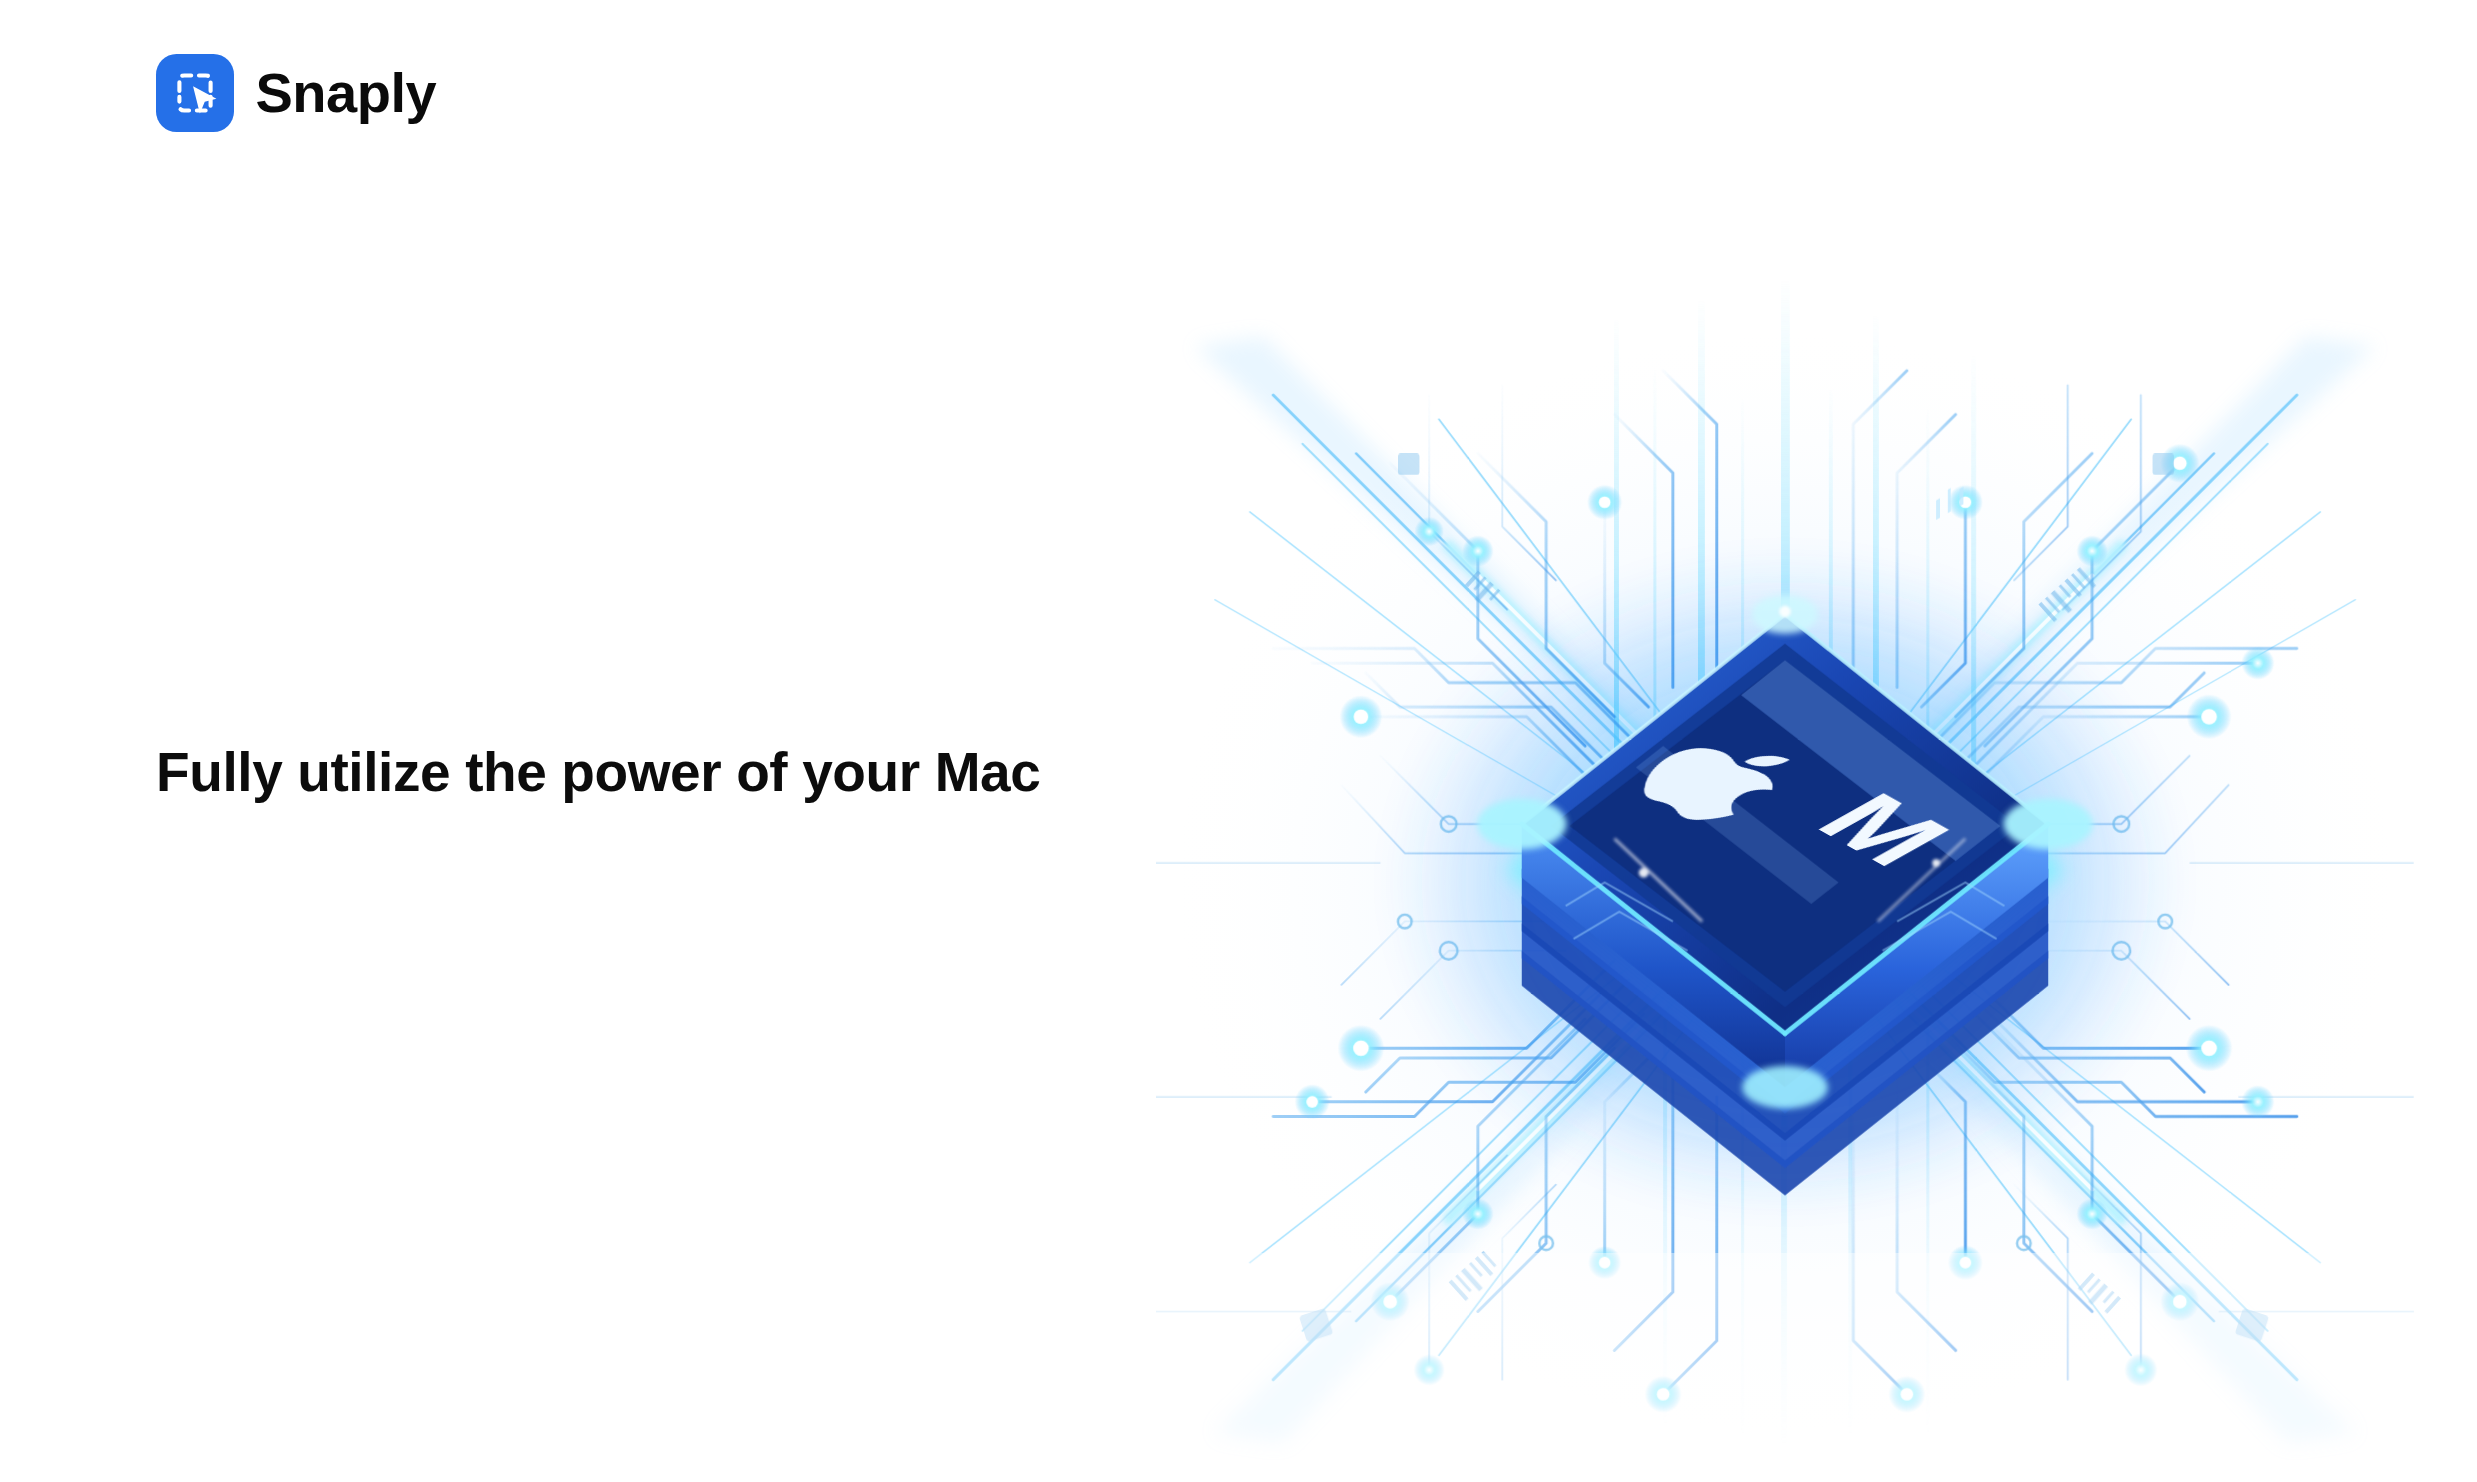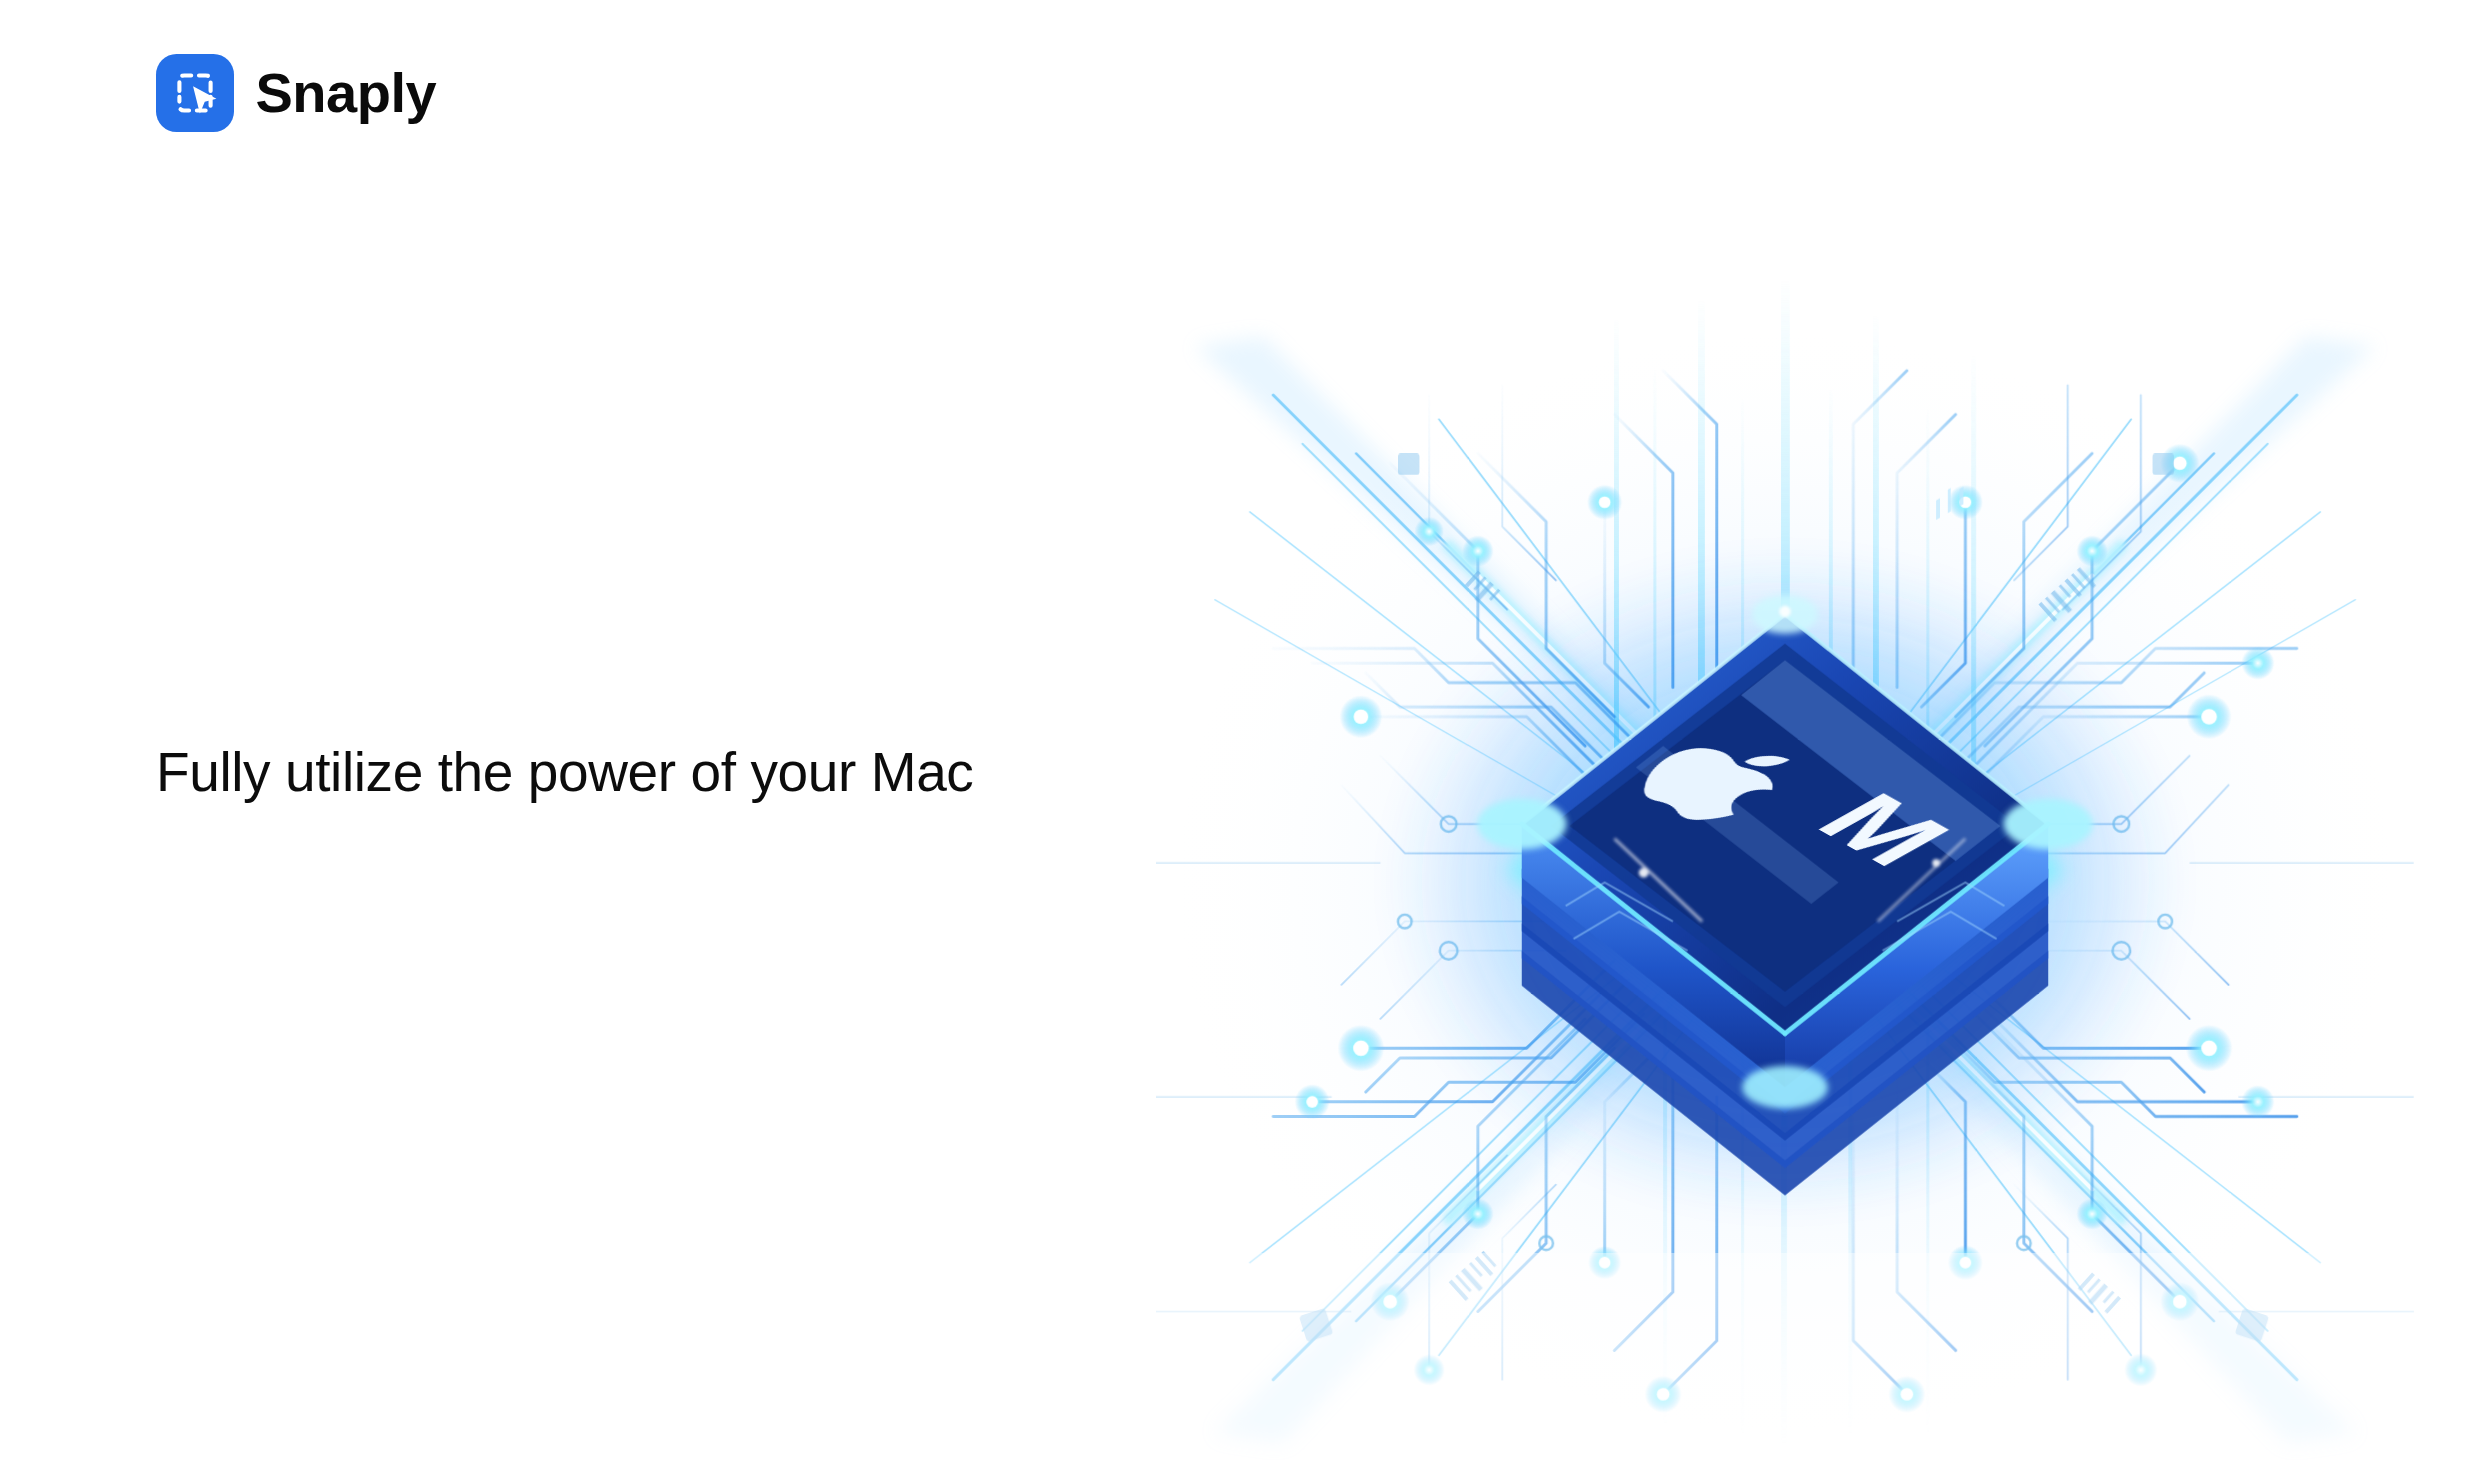--- a/index.html
+++ b/index.html
@@ -81,21 +81,21 @@
     letter-spacing: -2.4px;
     color: #1c2544;
     white-space: pre-line;
   }
 
   .subhead {
     position: absolute;
     left: 156px;
     top: 683px;
     font-size: 55px;
-    font-weight: 400;
+    font-weight: 700;
     color: #0c0c0c;
     letter-spacing: -0.4px;
     line-height: 1.25;
     white-space: nowrap;
   }
 </style>
 </head>
 <body>
 
 <div class="stage">

